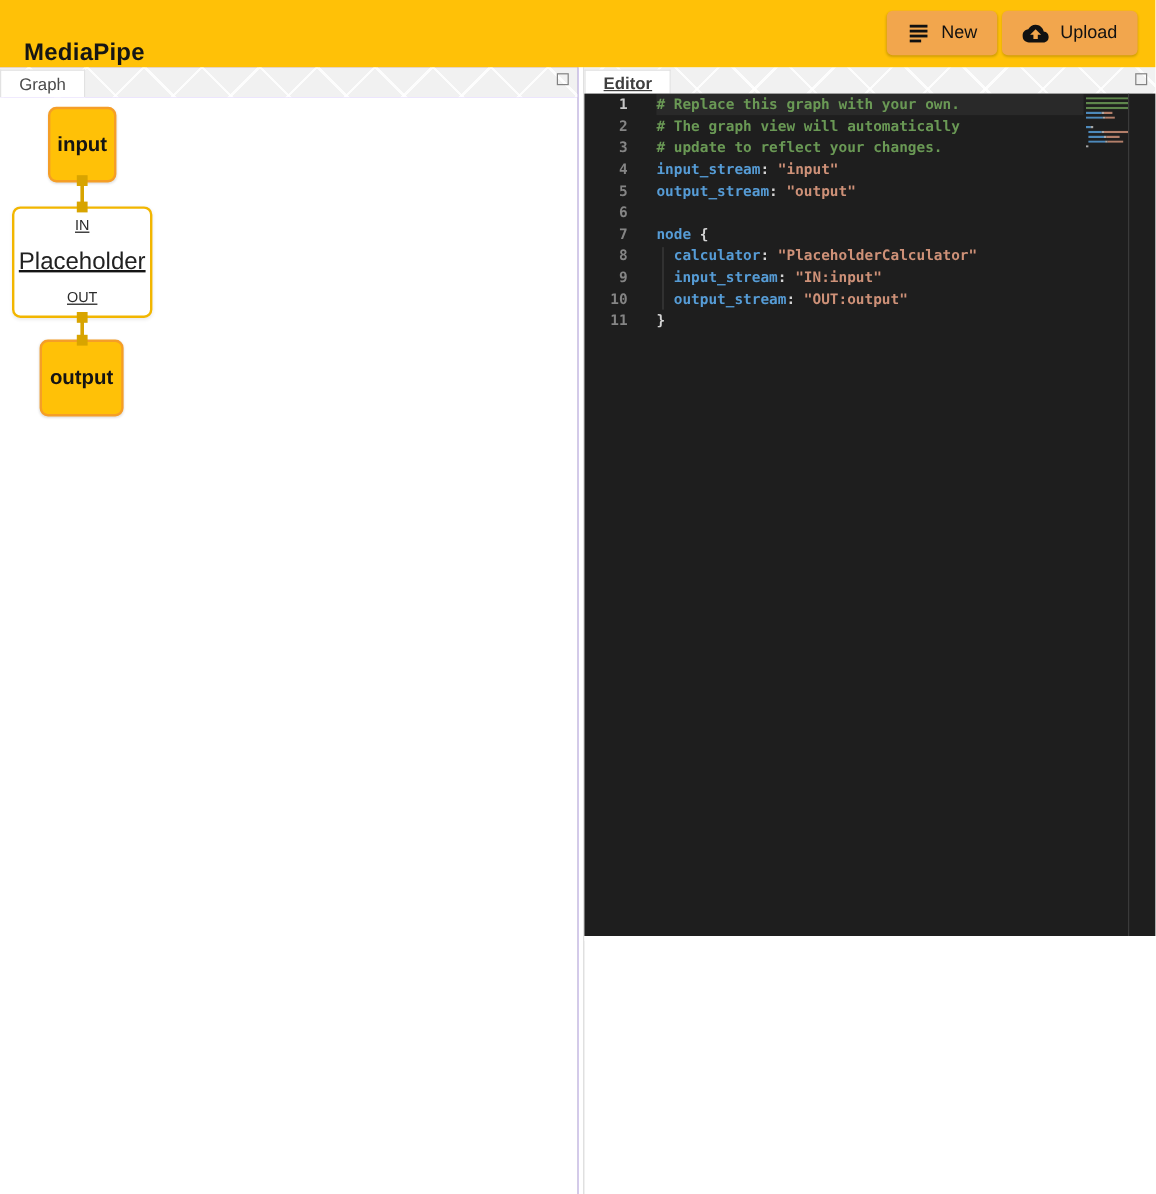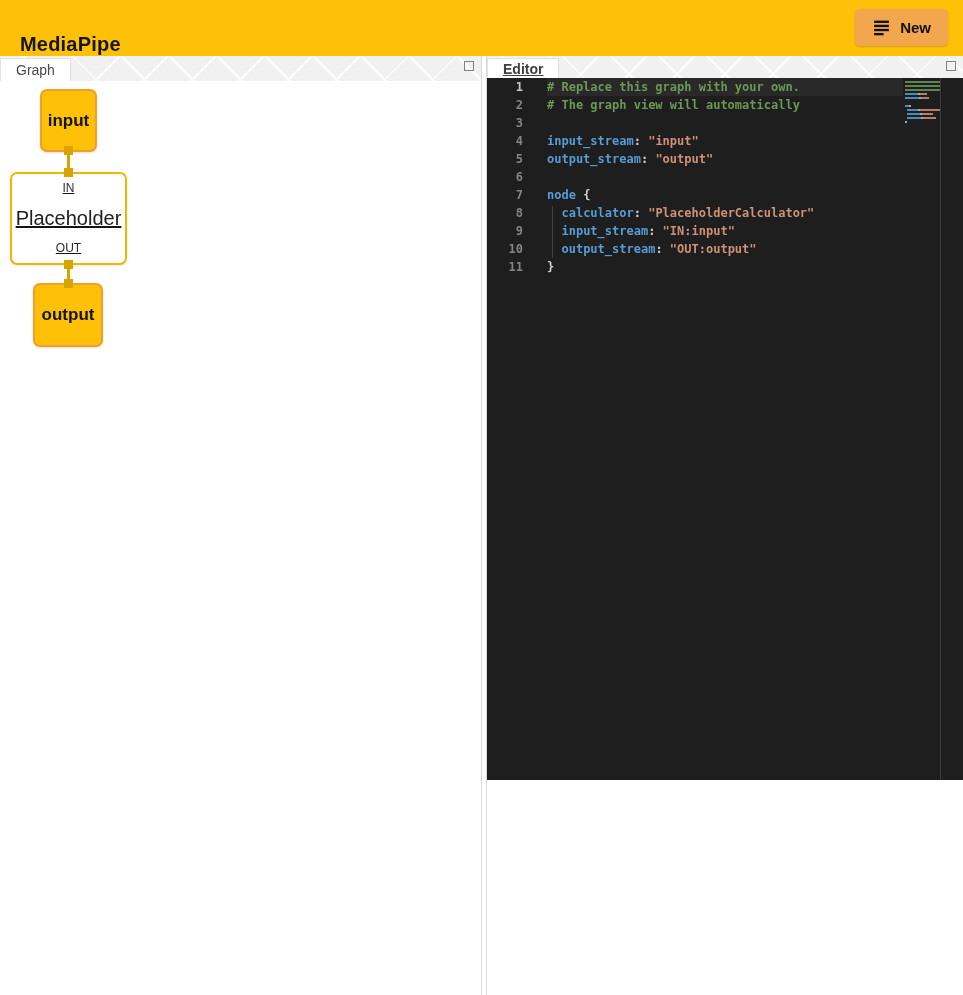--- a/index.html
+++ b/index.html
@@ -26,21 +26,21 @@
     position: absolute; right: 15px; top: 9px;
     display: flex; gap: 4px;
   }
   .hdr-btn {
     height: 37px;
     background: #F2A64D;
     border: none; border-radius: 5px;
     display: inline-flex; align-items: center; gap: 9px;
     padding: 0 17px;
     font-family: "Liberation Sans", sans-serif;
-    font-size: 15px; font-weight: 700; color: #111;
+    font-size: 15px; font-weight: 400; color: #111;
     cursor: pointer;
     box-shadow: 0 1px 2px rgba(0,0,0,0.18);
   }
   .hdr-btn svg { display: block; }
 
   
   .panel-header {
     position: relative;
     background-color: #f1f1f1;
     background-image:
@@ -193,20 +193,28 @@
       <span>
         <svg width="19" height="19" viewBox="0 0 18 18">
           <rect x="2" y="2.5" width="14" height="2.2" fill="#111"></rect>
           <rect x="2" y="6.4" width="14" height="2.2" fill="#111"></rect>
           <rect x="2" y="10.3" width="14" height="2.2" fill="#111"></rect>
           <rect x="2" y="14.2" width="9" height="2.2" fill="#111"></rect>
         </svg>
       </span>
       <span>New</span>
     </button>
+    <button class="hdr-btn">
+      <span>
+        <svg width="22" height="22" viewBox="0 0 24 24">
+          <path fill="#111" d="M19.35 10.04C18.67 6.59 15.64 4 12 4 9.11 4 6.6 5.64 5.35 8.04 2.34 8.36 0 10.91 0 14c0 3.31 2.69 6 6 6h13c2.76 0 5-2.24 5-5 0-2.64-2.05-4.78-4.65-4.96zM14 13v4h-4v-4H7l5-5 5 5h-3z"></path>
+        </svg>
+      </span>
+      <span>Upload</span>
+    </button>
   </div>
 </div>
 
 <div class="graph-panel">
   <div class="panel-header">
     <div class="tab">
       <span>Graph</span>
     </div>
     <div class="maximise"></div>
   </div>
@@ -249,20 +257,21 @@
       <div class="code-row active">
           <span class="gutter">1</span>
           <span class="row-content"><span class="tok-comment"># Replace this graph with your own.</span></span>
         </div>
         <div class="code-row">
           <span class="gutter">2</span>
           <span class="row-content"><span class="tok-comment"># The graph view will automatically</span></span>
         </div>
         <div class="code-row">
           <span class="gutter">3</span>
+          <span class="row-content"><span class="tok-comment"># update to reflect your changes.</span></span>
         </div>
         <div class="code-row">
           <span class="gutter">4</span>
           <span class="row-content"><span class="tok-key">input_stream</span><span class="tok-plain">: </span><span class="tok-string">"input"</span></span>
         </div>
         <div class="code-row">
           <span class="gutter">5</span>
           <span class="row-content"><span class="tok-key">output_stream</span><span class="tok-plain">: </span><span class="tok-string">"output"</span></span>
         </div>
         <div class="code-row">

